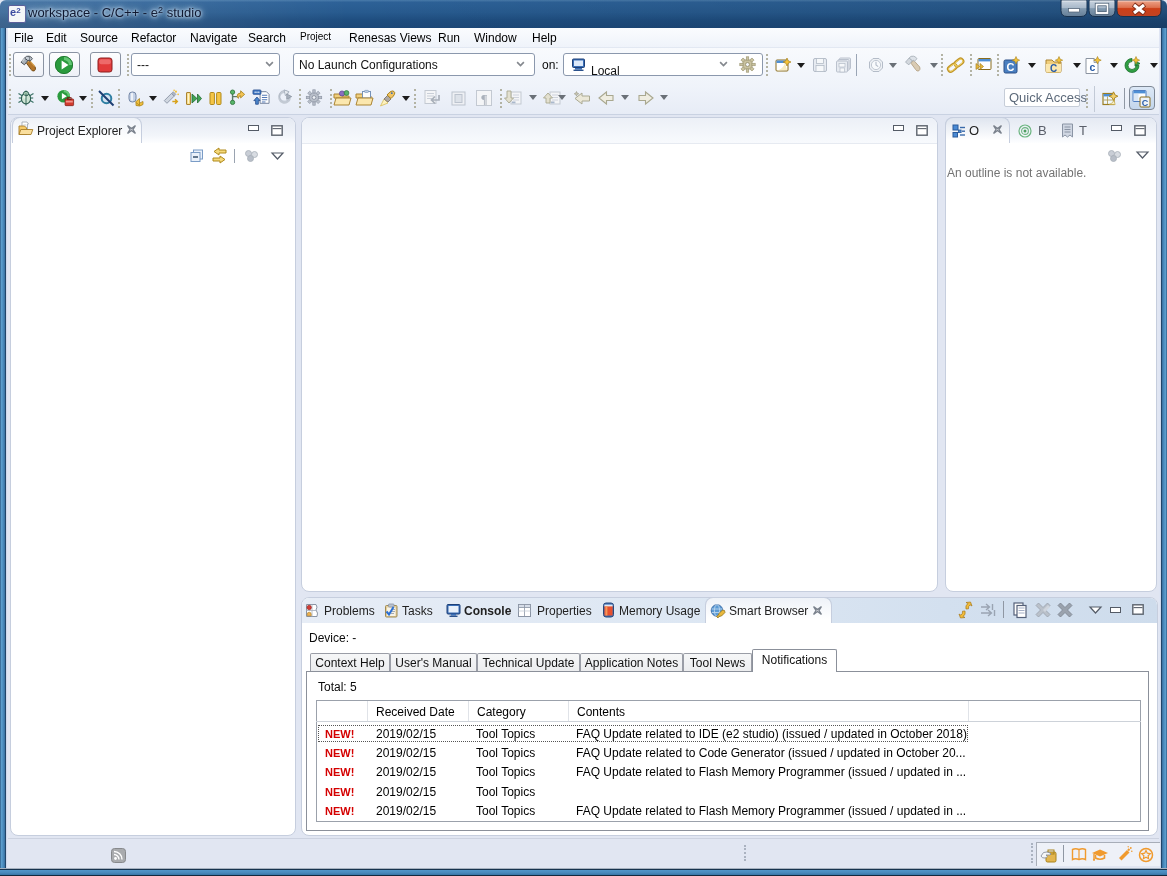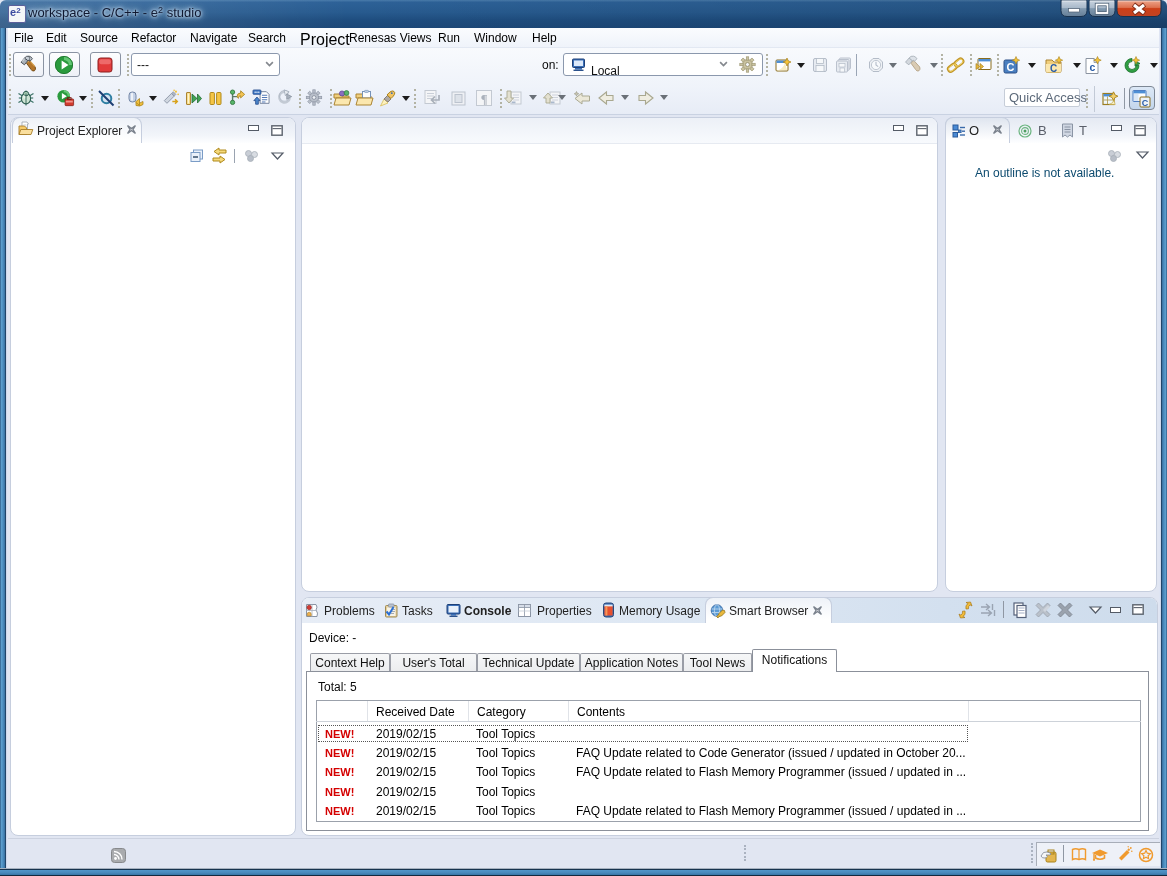--- a/index.html
+++ b/index.html
@@ -81,21 +81,21 @@
     <path d="M74 5 L84 13 M84 5 L74 13" stroke="#fff" stroke-width="3.2" fill="none"></path>
   </svg>
 
   <div class="abs" id="menubar"></div>
   <div class="mi" style="left:14px;top:31px;font-size:12px;">File</div>
   <div class="mi" style="left:46px;top:31px;font-size:12px;">Edit</div>
   <div class="mi" style="left:80px;top:31px;font-size:12px;">Source</div>
   <div class="mi" style="left:131px;top:31px;font-size:12px;">Refactor</div>
   <div class="mi" style="left:190px;top:31px;font-size:12px;">Navigate</div>
   <div class="mi" style="left:248px;top:31px;font-size:12px;">Search</div>
-  <div class="mi" style="left:300px;top:31px;font-size:16px;">Project</div>
+  <div class="mi" style="left:300px;top:31px;font-size:10px;">Project</div>
   <div class="mi" style="left:349px;top:31px;font-size:12px;">Renesas Views</div>
   <div class="mi" style="left:438px;top:31px;font-size:12px;">Run</div>
   <div class="mi" style="left:474px;top:31px;font-size:12px;">Window</div>
   <div class="mi" style="left:532px;top:31px;font-size:12px;">Help</div>
 
   <div class="abs" id="toolzone"></div>
 
   <div class="dsep" style="left:9px;top:54px;height:22px;"></div>
   <div class="dsep" style="left:127px;top:54px;height:22px;"></div>
   <div class="tbtn" style="left:13px;top:52px;"></div>
@@ -116,20 +116,26 @@
     <path d="M7.6 5.6 L14.5 10 L7.6 14.4z" fill="#fff"></path>
   </svg>
   <svg style="left:96px;top:56px;" width="18" height="18" viewBox="0 0 18 18">
     <rect x="2" y="2" width="14" height="14" rx="2.5" fill="#e23b3b" stroke="#8c1f1f" stroke-width="1"></rect>
     <rect x="3.2" y="3.2" width="11.6" height="5" rx="2" fill="#ee6a6a"></rect>
   </svg>
 
   <div class="combo" style="left:131px;top:53px;width:149px;">
      <span class="txt">---</span>
      <svg class="chev" style="left:133px;top:7px;" width="11" height="8" viewBox="0 0 11 8">
+        <path d="M1 1.5 L5.5 6 L10 1.5" stroke="#84888e" stroke-width="2.2" fill="none"></path>
+      </svg>
+  </div>
+  <div class="combo" style="left:293px;top:53px;width:242px;">
+     <span class="txt">No Launch Configurations</span>
+     <svg class="chev" style="left:222px;top:7px;" width="11" height="8" viewBox="0 0 11 8">
         <path d="M1 1.5 L5.5 6 L10 1.5" stroke="#84888e" stroke-width="2.2" fill="none"></path>
       </svg>
   </div>
   <div class="lab" style="left:542px;top:58px;">on:</div>
   <div class="combo" style="left:563px;top:53px;width:200px;">
      <svg style="left:7px;top:3px;" width="15" height="15" viewBox="0 0 15 15">
         <rect x="1.5" y="2" width="12" height="8.5" rx="1" fill="#3a6fb7" stroke="#1d3f77" stroke-width="1"></rect>
         <rect x="3" y="3.5" width="9" height="5.5" fill="#dce9fa"></rect>
         <rect x="4" y="11" width="7" height="1.6" fill="#3a6fb7"></rect>
         <rect x="2.5" y="12.6" width="10" height="1.4" fill="#2c528c"></rect>
@@ -524,21 +530,21 @@
       <line x1="1.5" y1="3.6" x2="10.5" y2="3.6" stroke="#5c636d" stroke-width="1.1"></line>
     </svg>
   <svg style="left:1107px;top:150px;" width="15" height="13" viewBox="0 0 15 13">
     <circle cx="4.5" cy="3.5" r="3" fill="#c9ced6" stroke="#a7aeb8" stroke-width="0.8"></circle>
     <circle cx="10.5" cy="4.5" r="3" fill="#d8dce2" stroke="#a7aeb8" stroke-width="0.8"></circle>
     <circle cx="6.5" cy="8.5" r="3" fill="#b8bec8" stroke="#a7aeb8" stroke-width="0.8"></circle>
   </svg>
   <svg style="left:1136px;top:151px;" width="13" height="8" viewBox="0 0 13 8">
       <path d="M1 1 h11 l-5.5 6z" fill="#fff" stroke="#555c68" stroke-width="1.2"></path>
     </svg>
-  <div class="lab" style="left:947px;top:166px;color:#0c4a6e;padding-left:28px;">An outline is not available.</div>
+  <div class="lab" style="left:947px;top:166px;color:#737373;">An outline is not available.</div>
 
   <div class="panel" id="pBot" style="left:301px;top:597px;width:857px;height:239px;">
     <div class="abs" style="left:0;top:0;width:857px;height:25px;background:linear-gradient(90deg,#e7edf6 0%,#dde7f3 45%,#d3e0ef 75%,#cedcec 100%);"></div>
   </div>
 
   <svg style="left:305px;top:603px;" width="15" height="15" viewBox="0 0 15 15">
     <path d="M1.5 1.5 h9.5 q2 2.5 0 5.5 q2.5 3 1 6.5 h-10.5z" fill="#fff" stroke="#8a94a4" stroke-width="1"></path>
     <line x1="7" y1="1.5" x2="7" y2="13.5" stroke="#aeb6c2" stroke-width="0.9"></line>
     <line x1="1.5" y1="7.5" x2="11" y2="7.5" stroke="#aeb6c2" stroke-width="0.9"></line>
     <circle cx="4.2" cy="4.5" r="2.2" fill="#d43c35" stroke="#8e1f1a" stroke-width="0.6"></circle>
@@ -624,41 +630,42 @@
   <svg style="left:1110px;top:607px;" width="11" height="7" viewBox="0 0 11 7">
       <rect x="0.5" y="0.5" width="10" height="5" fill="#fff" stroke="#545b66" stroke-width="1"></rect>
     </svg>
   <svg style="left:1132px;top:604px;" width="12" height="11" viewBox="0 0 12 11">
       <rect x="0.8" y="0.8" width="10.4" height="9.4" fill="#fff" stroke="#5c636d" stroke-width="1.4"></rect>
       <line x1="1.5" y1="3.6" x2="10.5" y2="3.6" stroke="#5c636d" stroke-width="1.1"></line>
     </svg>
 
   <div class="lab" style="left:309px;top:631px;">Device: -</div>
   <div class="wtab" style="left:310px;top:653px;width:80px;height:19px;"><span style="position:relative;top:2px;">Context Help</span></div>
-  <div class="wtab" style="left:390px;top:653px;width:87px;height:19px;"><span style="position:relative;top:2px;">User's Total</span></div>
+  <div class="wtab" style="left:390px;top:653px;width:87px;height:19px;"><span style="position:relative;top:2px;">User's Manual</span></div>
   <div class="wtab" style="left:477px;top:653px;width:103px;height:19px;"><span style="position:relative;top:2px;">Technical Update</span></div>
   <div class="wtab" style="left:580px;top:653px;width:103px;height:19px;"><span style="position:relative;top:2px;">Application Notes</span></div>
   <div class="wtab" style="left:683px;top:653px;width:69px;height:19px;"><span style="position:relative;top:2px;">Tool News</span></div>
   <div class="abs" style="left:306px;top:671px;width:843px;height:160px;background:#fff;border:1px solid #8b909a;box-sizing:border-box;"></div>
   <div class="wtab" style="left:752px;top:649px;width:85px;height:23px;background:#fff;border-color:#8b909a;z-index:3;"><span style="position:relative;top:3px;">Notifications</span></div>
   <div class="lab" style="left:318px;top:680px;">Total: 5</div>
 
   <div class="abs" style="left:316px;top:700px;width:825px;height:122px;background:#fff;border:1px solid #9ba1ab;box-sizing:border-box;"></div>
   <div class="abs" style="left:316px;top:700px;width:825px;height:22px;border-bottom:1px solid #cdd2d9;box-sizing:border-box;"></div>
   <div class="abs" style="left:367px;top:701px;width:1px;height:20px;background:#e0e3e8;"></div>
   <div class="abs" style="left:468px;top:701px;width:1px;height:20px;background:#e0e3e8;"></div>
   <div class="abs" style="left:568px;top:701px;width:1px;height:20px;background:#e0e3e8;"></div>
   <div class="abs" style="left:968px;top:701px;width:1px;height:20px;background:#e0e3e8;"></div>
   <div class="hdr" style="left:376px;top:705px;">Received Date</div>
   <div class="hdr" style="left:477px;top:705px;">Category</div>
   <div class="hdr" style="left:577px;top:705px;">Contents</div>
   <div class="abs" style="left:318px;top:725px;width:650px;height:17px;border:1px dotted #555;box-sizing:border-box;"></div>
   <div class="new" style="left:325px;top:728px;">NEW!</div>
   <div class="cell" style="left:376px;top:727px;">2019/02/15</div>
   <div class="cell" style="left:476px;top:727px;">Tool Topics</div>
+  <div class="cell" style="left:576px;top:727px;">FAQ Update related to IDE (e2 studio) (issued / updated in October 2018)</div>
   <div class="new" style="left:325px;top:747px;">NEW!</div>
   <div class="cell" style="left:376px;top:746px;">2019/02/15</div>
   <div class="cell" style="left:476px;top:746px;">Tool Topics</div>
   <div class="cell" style="left:576px;top:746px;">FAQ Update related to Code Generator (issued / updated in October 20...</div>
   <div class="new" style="left:325px;top:766px;">NEW!</div>
   <div class="cell" style="left:376px;top:765px;">2019/02/15</div>
   <div class="cell" style="left:476px;top:765px;">Tool Topics</div>
   <div class="cell" style="left:576px;top:765px;">FAQ Update related to Flash Memory Programmer (issued / updated in ...</div>
   <div class="new" style="left:325px;top:786px;">NEW!</div>
   <div class="cell" style="left:376px;top:785px;">2019/02/15</div>

